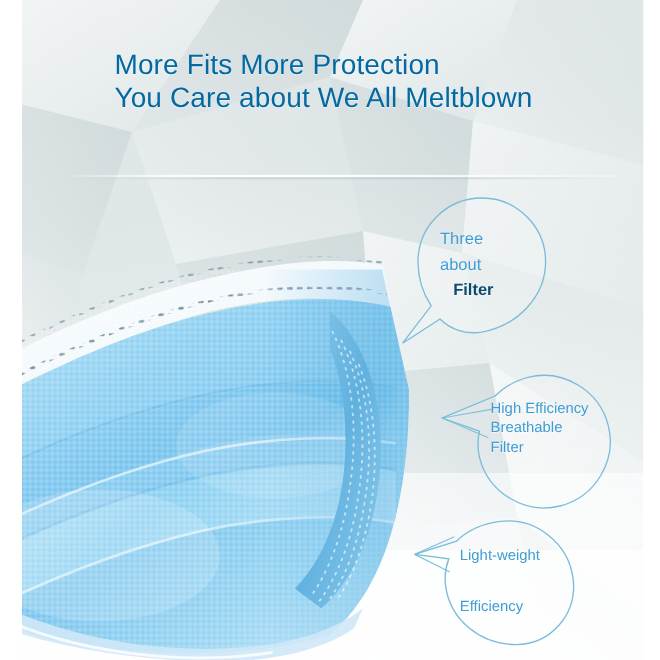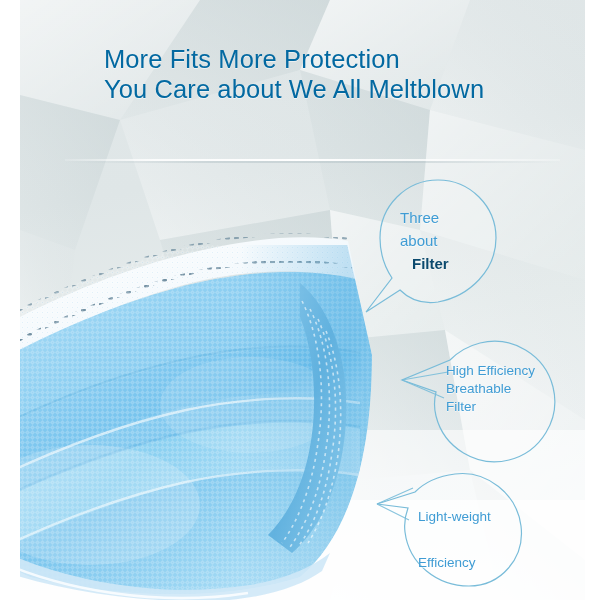--- a/index.html
+++ b/index.html
@@ -78,21 +78,21 @@
 
   #bubble-three     { left:372px; top:180px;  width:140px; height:150px; }
   #bubble-three .bubble-text   { left:28px; top:26px; }
   #bubble-three .bubble-text .ln { font-size:15px; line-height:23px; }
   #bubble-three .bubble-text .ln.indent { padding-left:12px; color:#0c4a6e;font-weight:bold; }
 
   #bubble-meltblown { left:400px; top:322px;  width:165px; height:130px; }
   #bubble-meltblown .bubble-text { left:46px; top:40px; font-size:13.5px; line-height:18px; }
 
   #bubble-breathable{ left:375px; top:462px;  width:160px; height:125px; }
-  #bubble-breathable .bubble-text { left:43px; top:32px; font-size:13.5px; line-height:46px; }
+  #bubble-breathable .bubble-text { left:43px; top:20px; font-size:13.5px; line-height:46px; }
 
   
   .edge-right {
     position:absolute; right:0; top:0; width:15px; height:600px;
     background:#ffffff;
   }
   .edge-left {
     position:absolute; left:0; top:0; width:20px; height:600px;
     background:#ffffff;
   }

